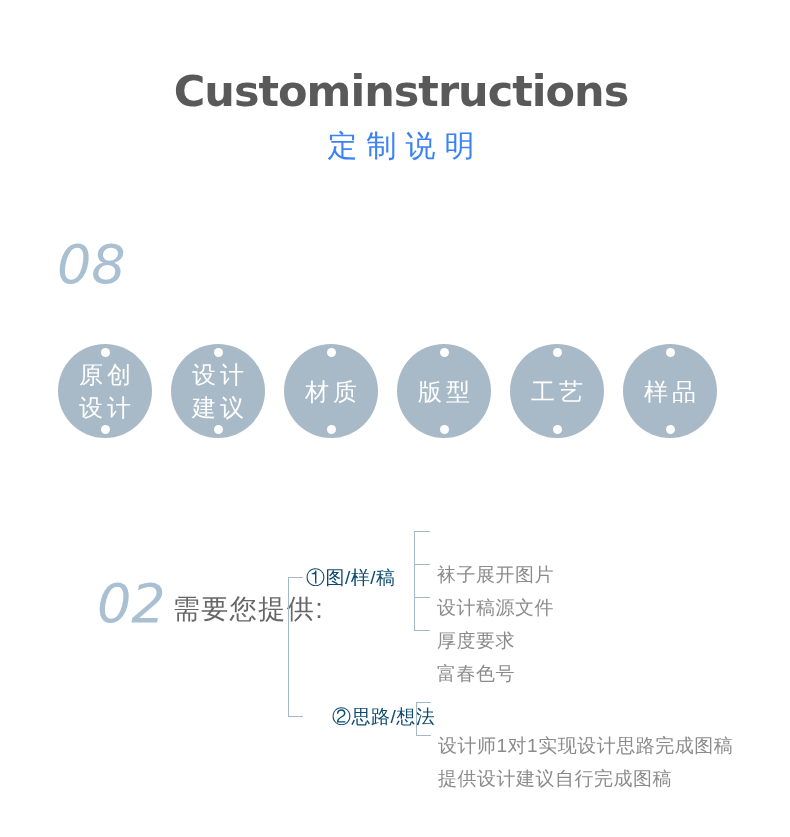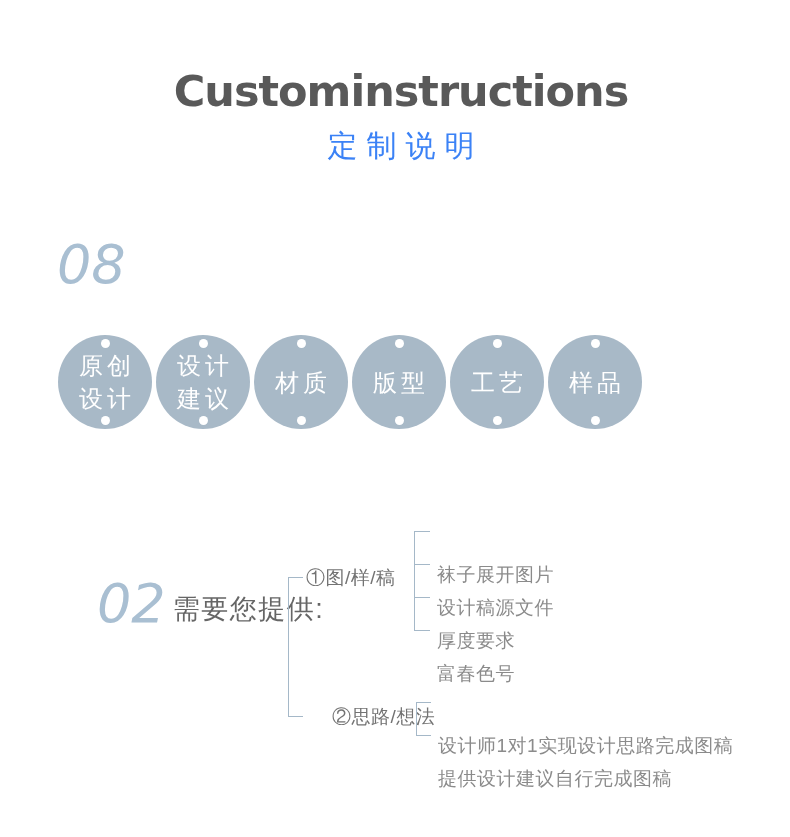--- a/index.html
+++ b/index.html
@@ -55,22 +55,22 @@
     font-size: 27px;
     letter-spacing: 1.5px;
     color: #666666;
     padding: 0 0 6px 7px;
     line-height: 1.1;
     white-space: nowrap;
   }
 
   
   .circles {
-    position: absolute; left: 58px; top: 335px;
-    display: flex; gap: 4px;
+    position: absolute; left: 58px; top: 344px;
+    display: flex; gap: 19px;
   }
   .circle {
     position: relative;
     width: 94px; height: 94px;
     border-radius: 50%;
     background: #a8b9c7;
     color: #ffffff;
     display: flex; flex-direction: column;
     align-items: center; justify-content: center;
     font-size: 24px;
@@ -88,21 +88,21 @@
   }
   .dot.top { top: 4px; }
   .dot.bottom { bottom: 4px; }
 
   
   .hline { position: absolute; height: 1px; background: #a5b8c8; }
   .vline { position: absolute; width: 1px; background: #a5b8c8; }
   .tree-label {
     position: absolute;
     font-size: 19px; line-height: 19px;
-    color: #737373;
+    color: #0c4a6e;
     letter-spacing: 0.5px;
     white-space: nowrap;
   }
   .tree-leaf {
     position: absolute; left: 437px;
     font-size: 19px; line-height: 19px;
     color: #8b8b8b;
     letter-spacing: 0.5px;
     white-space: nowrap;
     margin-top: 44px;

